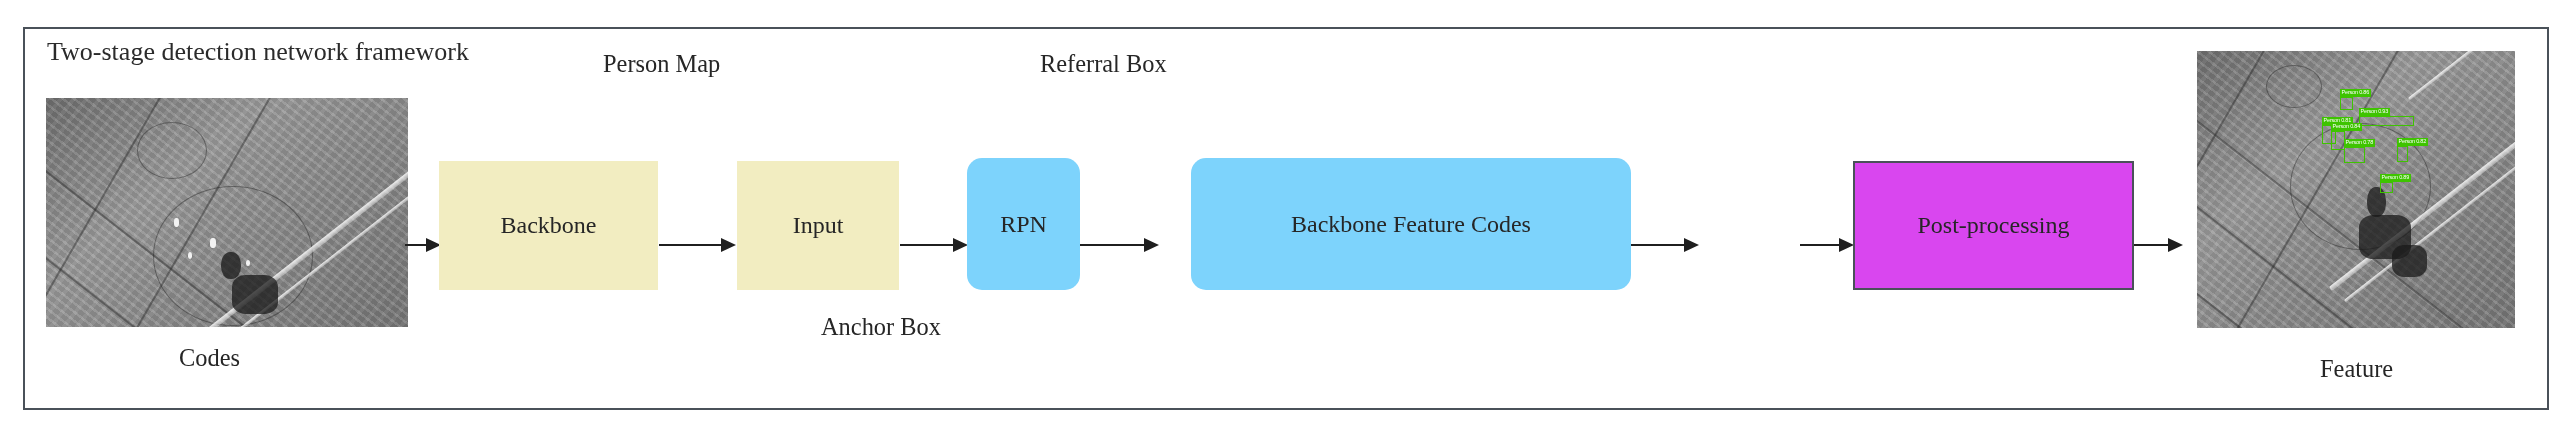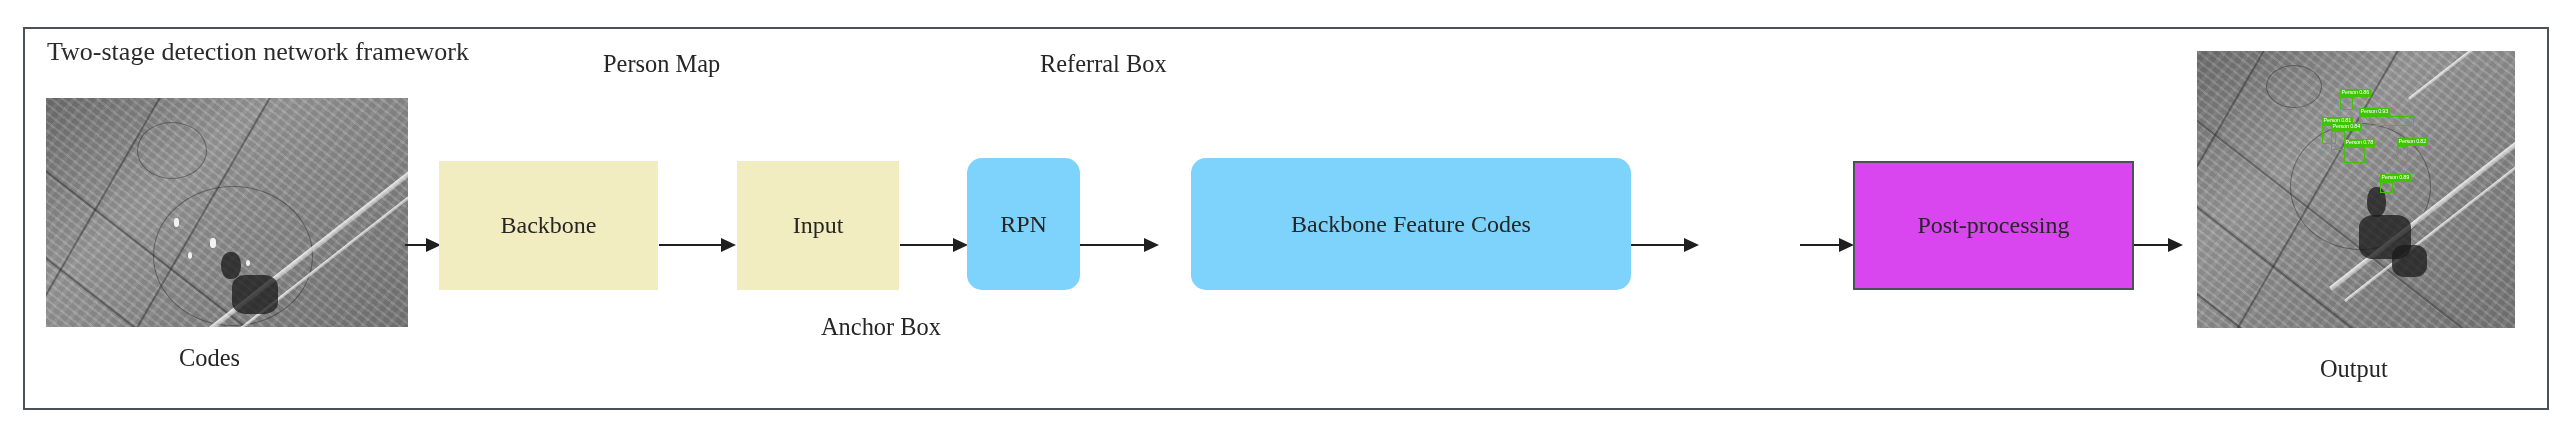--- a/index.html
+++ b/index.html
@@ -276,16 +276,16 @@
 
     <div class="det-label" style="left:147px; top:88px;">Person 0.78</div>
     <div class="det" style="left:147px; top:96px; width:20.5px; height:15.8px;"></div>
 
     <div class="det-label" style="left:200px; top:87px;">Person 0.82</div>
     <div class="det" style="left:200px; top:95px; width:11px; height:15.8px;"></div>
 
     <div class="det-label" style="left:183px; top:123px;">Person 0.89</div>
     <div class="det" style="left:183px; top:131px; width:12.6px; height:11px;"></div>
   </div>
-  <div class="caption" style="left:2295px; top:326px;">Output</div>
+  <div class="caption" style="left:2295px; top:326px;">Feature</div>
 
 </div>
 
 
 </body></html>

